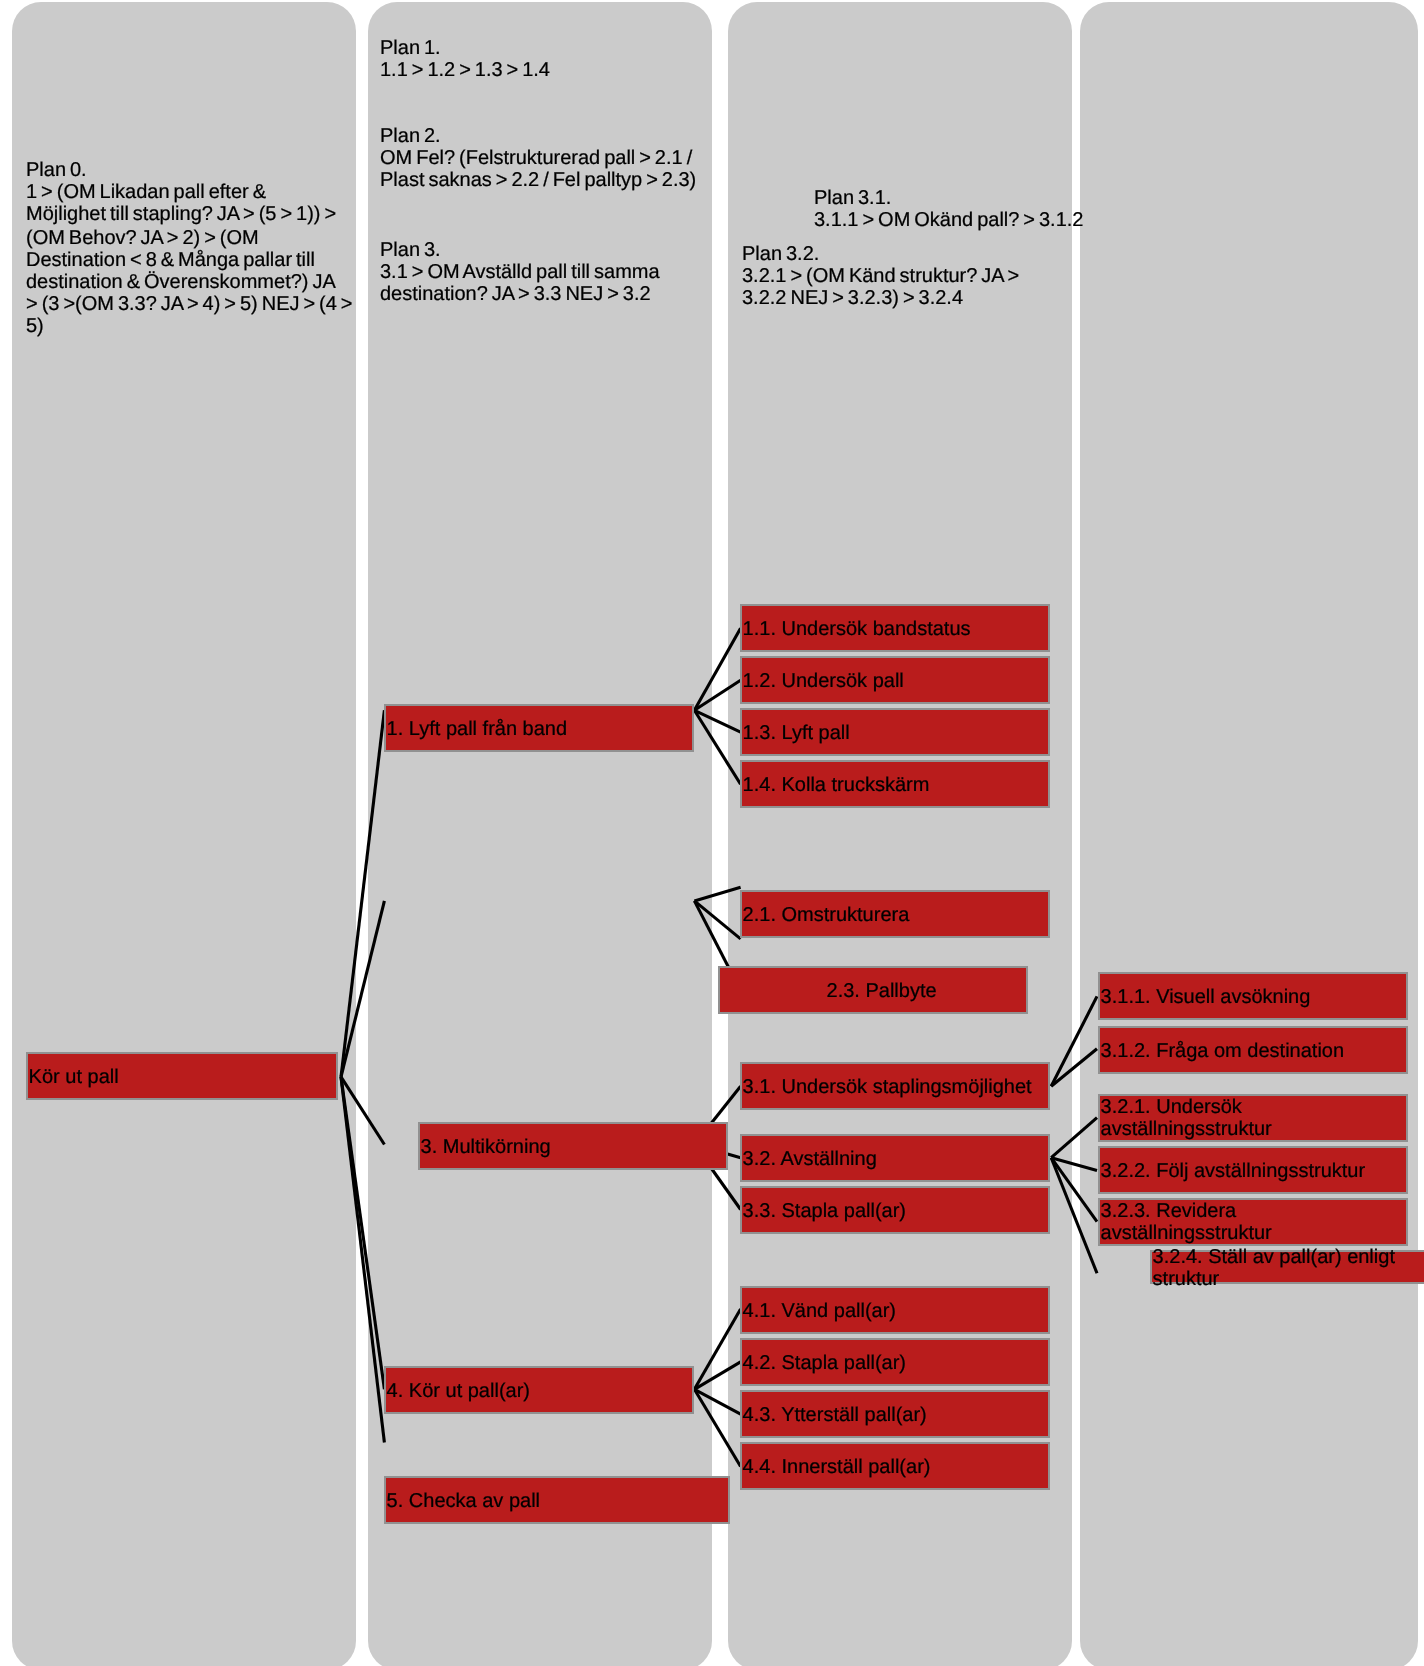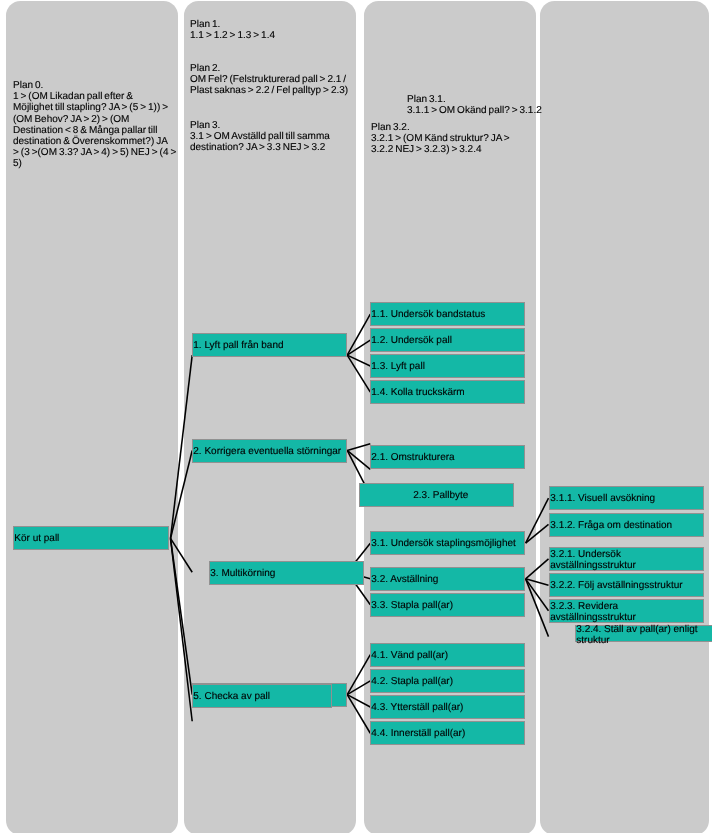--- a/index.html
+++ b/index.html
@@ -4,21 +4,21 @@
 <title>Arbetsbeskrivning / plan-trad</title>
 <style>
   html,body{margin:0;padding:0;background:#ffffff;}
   body{width:712px;height:833px;font-family:"Liberation Sans",sans-serif;overflow:hidden;-webkit-font-smoothing:antialiased;text-rendering:geometricPrecision;}
   #stage{position:relative;width:712px;height:833px;background:#ffffff;}
   .note,.node{will-change:transform;}
   .nline,.lline{-webkit-text-stroke:0.12px #000;}
   .panel{position:absolute;background:#cbcbcb;border-radius:14.5px;}
   .note{position:absolute;color:#000000;font-size:10px;line-height:11.2px;word-spacing:-0.8px;}
   .nline{white-space:pre;height:11.2px;}
-  .node{position:absolute;background:#14b8a6;border:1px solid #919191;box-sizing:border-box;
+  .node{position:absolute;background:#b91c1c;border:1px solid #919191;box-sizing:border-box;
         color:#000000;font-size:10px;line-height:11.5px;overflow:visible;}
   .node .lbl{position:absolute;left:0.3px;right:-8px;top:50%;transform:translateY(-50%);margin-top:1.2px;}
   .node .lline{white-space:pre;height:11.5px;line-height:11.5px;}
   svg.links{position:absolute;left:0;top:0;width:712px;height:833px;overflow:visible;z-index:5;pointer-events:none;}
   .node{z-index:10;}
   .panel{z-index:1;}
   .note{z-index:2;}
 </style>
 </head>
 <body>
@@ -90,41 +90,36 @@
     <div class="nline">Plan 3.2.</div>
     <div class="nline">3.2.1 &gt; (OM Känd struktur? JA &gt;</div>
     <div class="nline">3.2.2 NEJ &gt; 3.2.3) &gt; 3.2.4</div>
   </div>
 
   <div class="node" style="left: 13.3px; top: 525.6px; width: 156px; height: 24.1px;">
     <div class="lbl">
       <div class="lline">Kör ut pall</div>
     </div>
   </div>
-  <div class="node" style="left: 192.2px; top: 333px; width: 155px; height: 23.5px;">
+  <div class="node" style="left: 192.2px; top: 352px; width: 155px; height: 23.5px;">
     <div class="lbl">
       <div class="lline">1. Lyft pall från band</div>
     </div>
   </div>
-  <div class="node" style="left: 192.2px; top: 438.7px; width: 155px; height: 23.5px;">
-    <div class="lbl">
-      <div class="lline">2. Korrigera eventuella störningar</div>
-    </div>
-  </div>
   <div class="node" style="left: 192.2px; top: 560.5px; width: 155px; height: 23.5px; margin-left: 17px;">
     <div class="lbl">
       <div class="lline">3. Multikörning</div>
     </div>
   </div>
   <div class="node" style="left: 192.2px; top: 682.8px; width: 155px; height: 23.7px; padding-left: 44px;">
     <div class="lbl">
       <div class="lline">4. Kör ut pall(ar)</div>
     </div>
   </div>
-  <div class="node" style="left: 192.2px; top: 684px; width: 140px; height: 23.7px;">
+  <div class="node" style="left: 192.2px; top: 738px; width: 173px; height: 23.7px;">
     <div class="lbl">
       <div class="lline">5. Checka av pall</div>
     </div>
   </div>
   <div class="node" style="left: 370.3px; top: 302.2px; width: 155.3px; height: 23.9px;">
     <div class="lbl">
       <div class="lline">1.1. Undersök bandstatus</div>
     </div>
   </div>
   <div class="node" style="left: 370.3px; top: 328.2px; width: 155.3px; height: 23.9px;">

